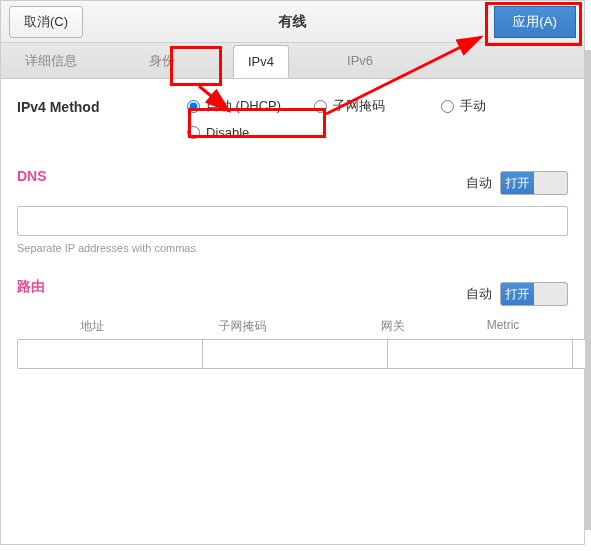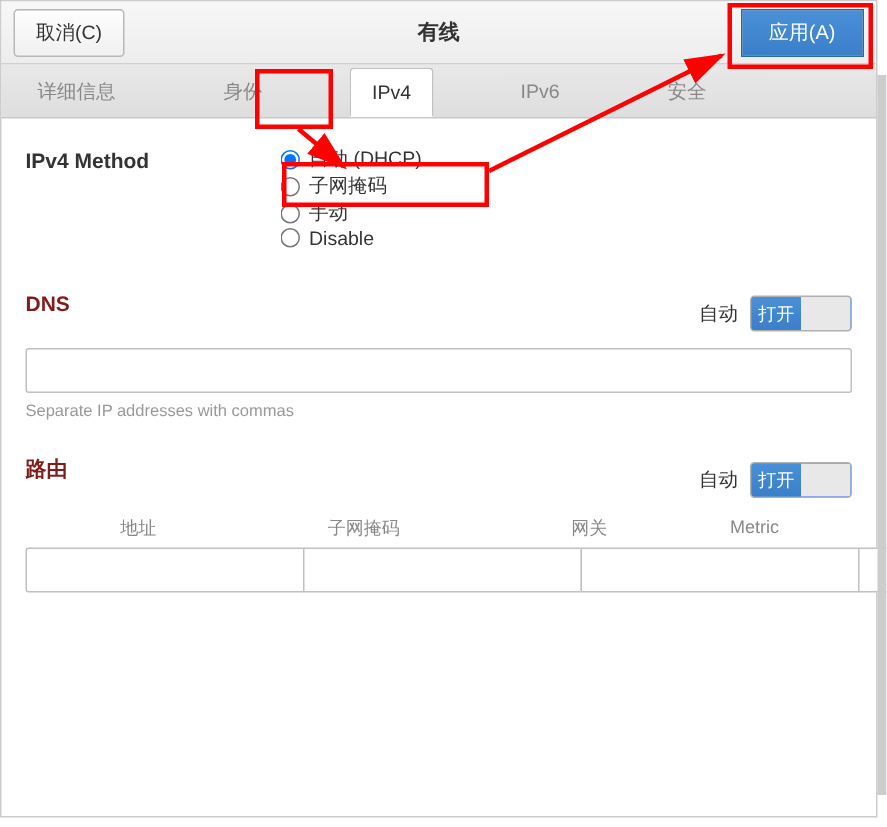--- a/index.html
+++ b/index.html
@@ -6,24 +6,24 @@
 body { background: #fff; width: 591px; height: 551px; position: relative; overflow: hidden; }
 .window { width: 585px; height: 545px; background: #fff; border: 1px solid #ccc; position: relative; }
 .titlebar { height: 42px; background: linear-gradient(#f7f7f7,#ededed); border-bottom: 1px solid #d0d0d0; display: flex; align-items: center; padding: 0 8px; position: relative; }
 .btn { background: linear-gradient(#fdfdfd,#f0f0f0); border: 1px solid #b8b8b8; border-radius: 3px; padding: 6px 14px; font-size: 13px; color: #333; cursor: pointer; }
 .btn-primary { background: linear-gradient(#4a90d9,#3a7fc8); border: 1px solid #2968a3; color: #fff; padding: 6px 18px; }
 .title { position: absolute; left: 50%; transform: translateX(-50%); font-weight: bold; font-size: 14px; color: #333; }
 .tabs { height: 36px; background: linear-gradient(#e8e8e8,#dedede); border-bottom: 1px solid #c8c8c8; display: flex; align-items: center; padding: 0 10px; gap: 44px; }
 .tab { padding: 8px 14px; font-size: 13px; color: #888; cursor: pointer; }
 .tab.active { background: #fff; border: 1px solid #c0c0c0; border-bottom: 1px solid #fff; border-radius: 3px 3px 0 0; margin-bottom: -1px; color: #333; }
 .content { padding: 18px 16px; }
-.section-label { font-size: 14px; font-weight: bold; color: #7f1d1d; margin-bottom: 14px; }
+.section-label { font-size: 14px; font-weight: bold; color: #ec4899; margin-bottom: 14px; }
 .method-row { display: flex; align-items: flex-start; margin-bottom: 28px; }
 .method-label { width: 170px; font-size: 14px; font-weight: bold; color: #333; padding-top: 2px; }
-.radio-grid { flex: 1; display: grid; grid-template-columns: 1fr; }
+.radio-grid { flex: 1; display: grid; grid-template-columns: 1fr 1fr 1fr; row-gap: 10px; }
 .radio-item { display: flex; align-items: center; font-size: 13px; color: #333; }
 .radio-item input { margin-right: 6px; }
 .section-header { display: flex; align-items: center; justify-content: space-between; margin-bottom: 8px; }
 .auto-label { font-size: 13px; color: #333; margin-right: 8px; }
 .switch { width: 68px; height: 24px; background: #3b82f6; border-radius: 3px; border: 1px solid #b0b0b0; position: relative; display: flex; cursor: pointer; overflow: hidden; }
 .switch-on { width: 50%; background: linear-gradient(#4a90d9,#3a7fc8); color: #fff; font-size: 12px; display: flex; align-items: center; justify-content: center; }
 .switch-off { width: 50%; background: #e8e8e8; }
 .text-input { width: 100%; height: 30px; border: 1px solid #c0c0c0; border-radius: 2px; padding: 4px 8px; font-size: 13px; }
 .hint { font-size: 11px; color: #999; margin-top: 6px; }
 .section { margin-bottom: 24px; }
@@ -53,21 +53,20 @@
     <div style="margin-left:auto">
       <button class="btn-primary">应用(A)</button>
     </div>
   </div>
 
   <div class="tabs">
     <div class="tab">详细信息</div>
     <div class="tab">身份</div>
     <div class="tab active">IPv4</div>
     <div class="tab">IPv6</div>
-    <div class="tab">安全</div>
   </div>
 
   <div class="content">
 
     <div class="method-row">
       <div class="method-label">IPv4 Method</div>
       <div class="radio-grid">
         <label class="radio-item">
           <input type="radio" name="m" checked="" style="">
           <span>自动 (DHCP)</span>

